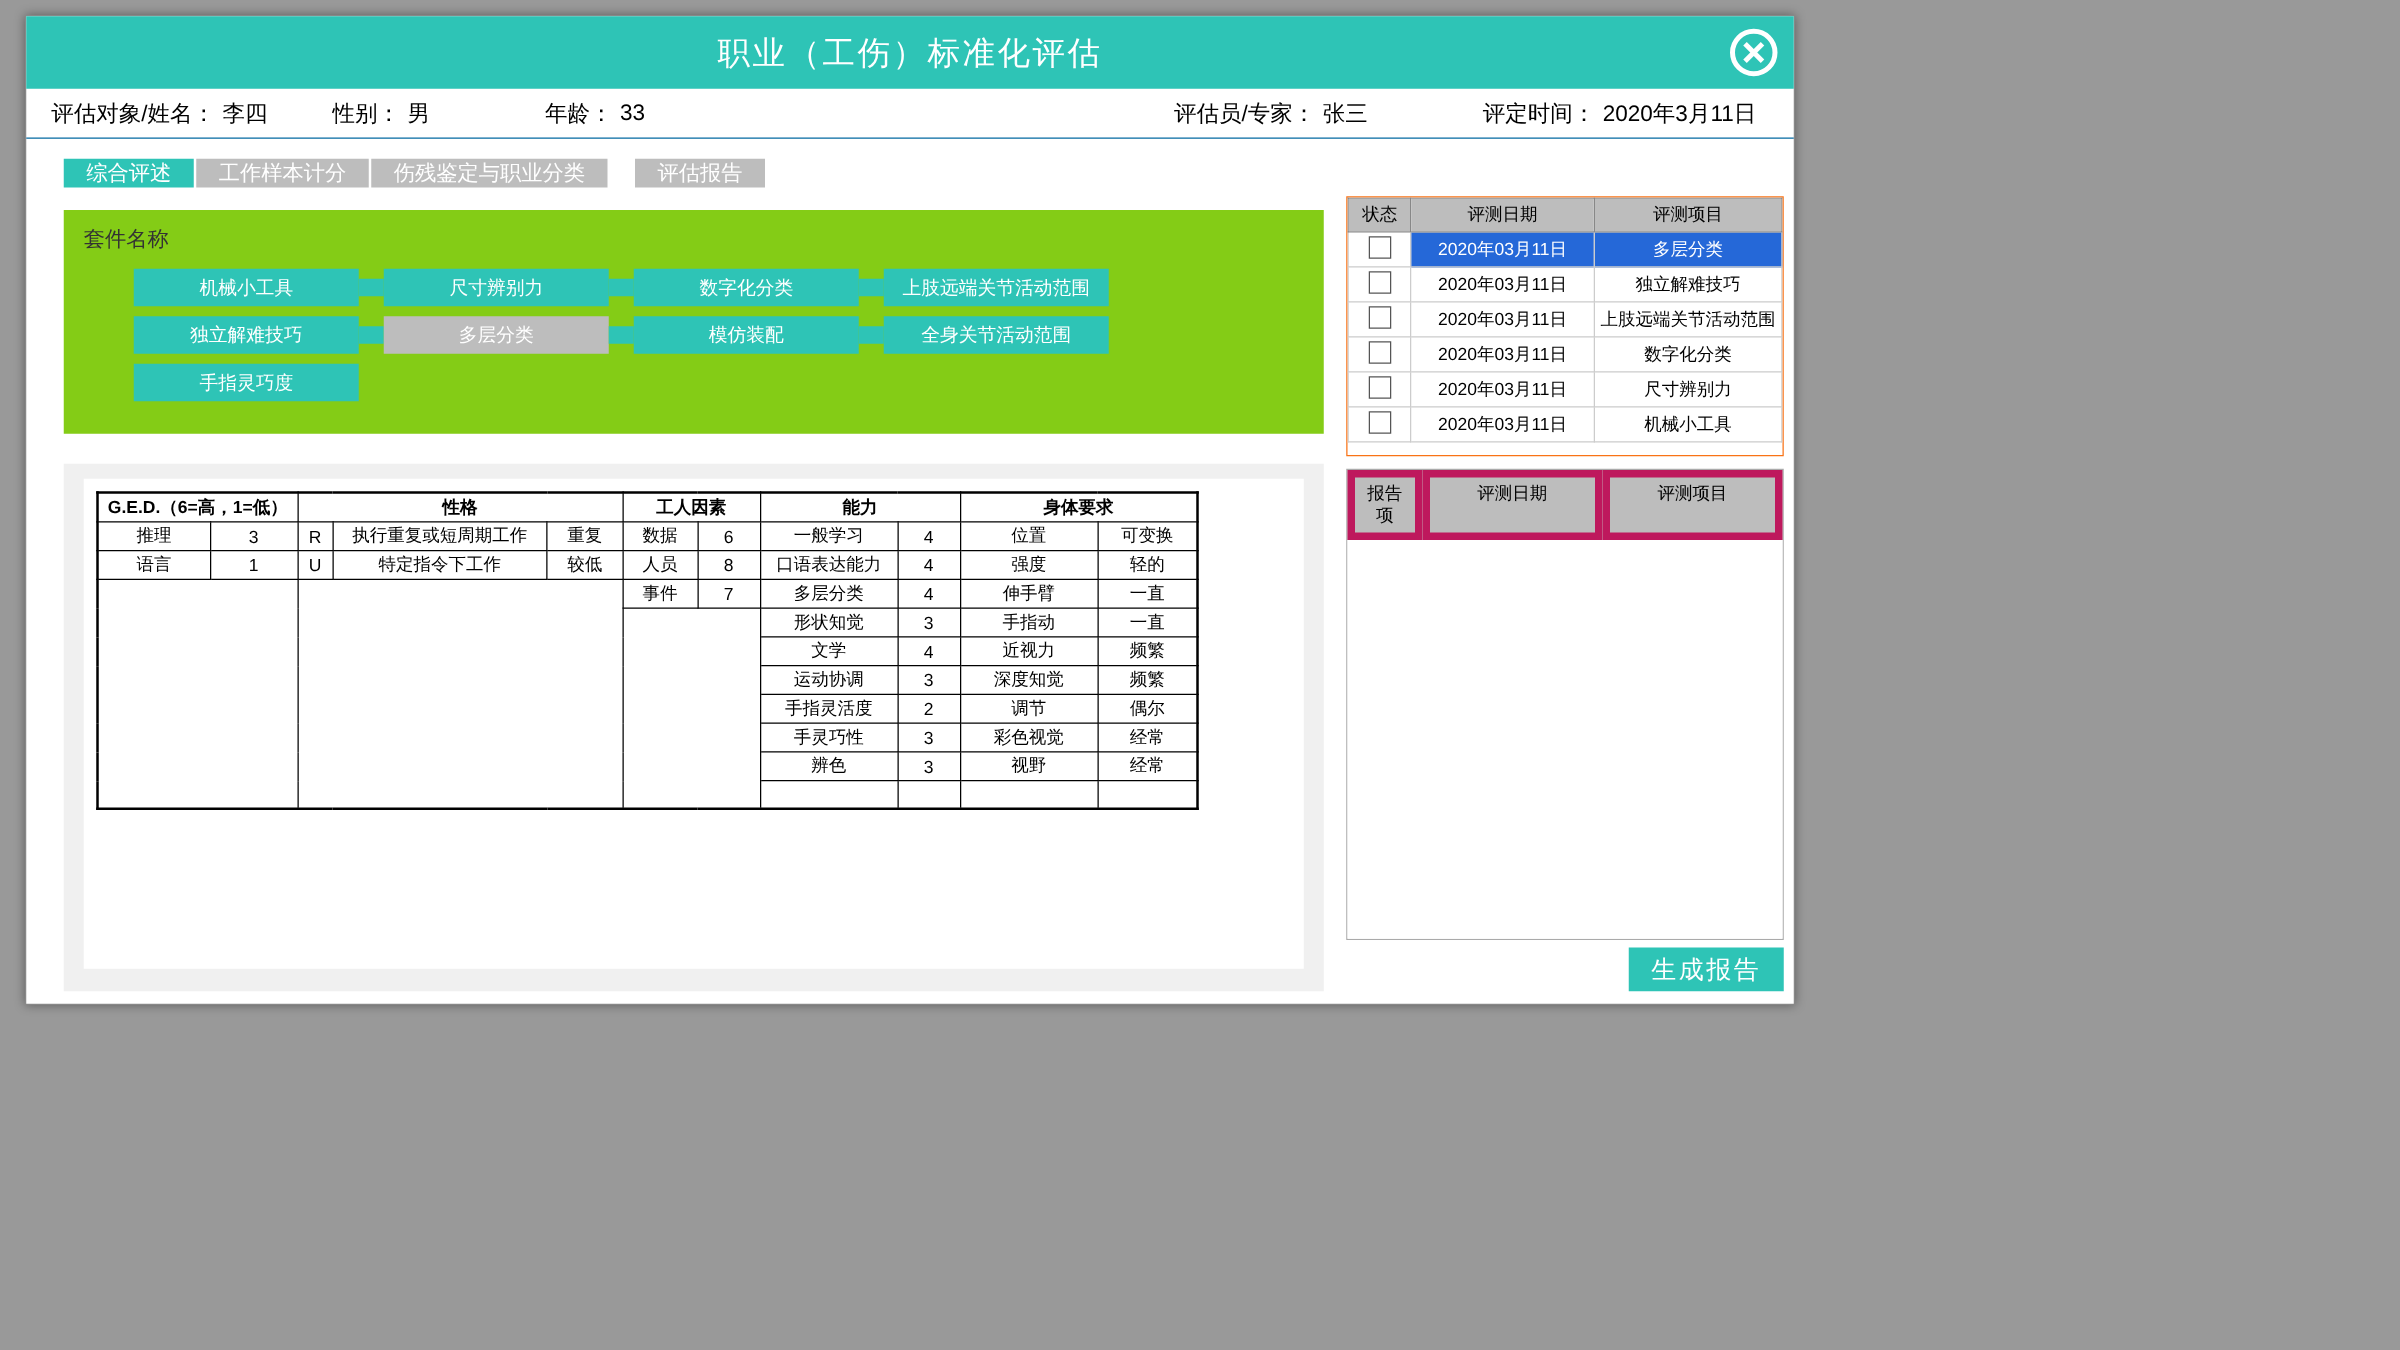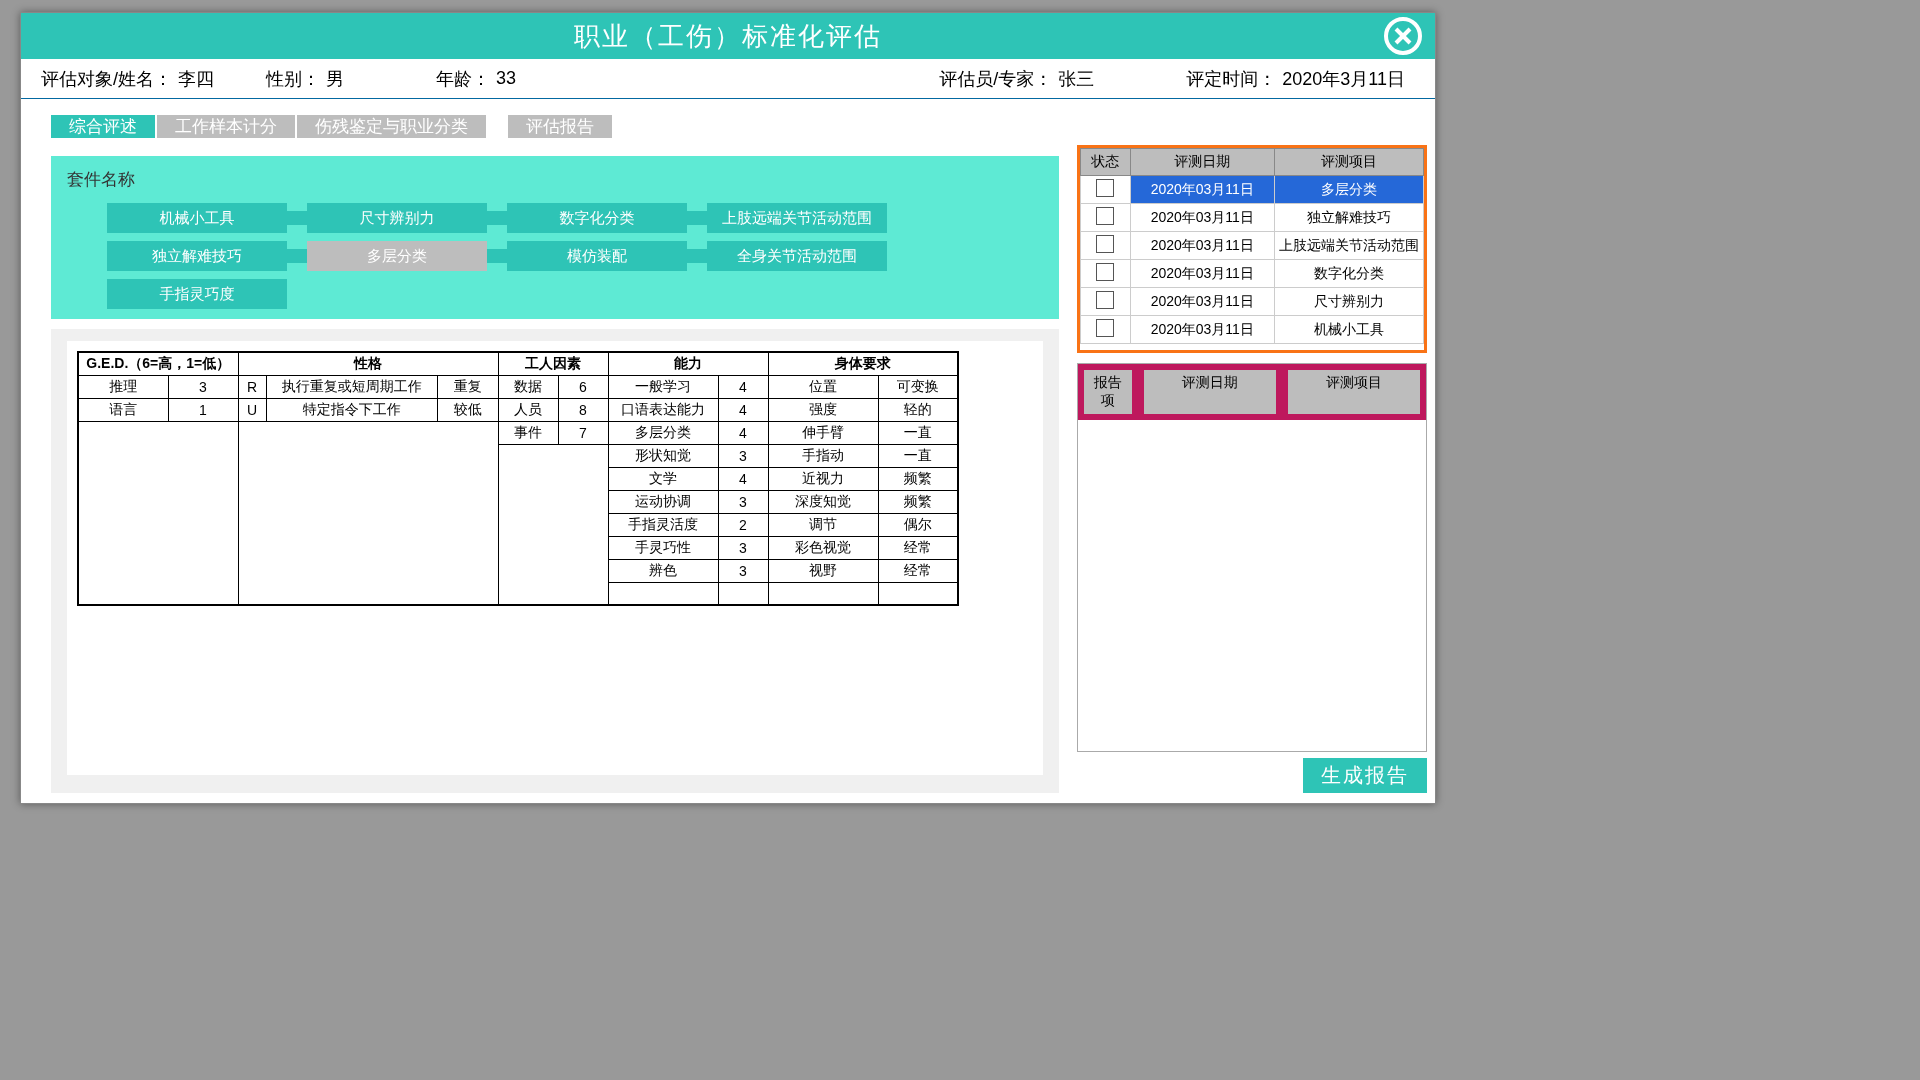--- a/index.html
+++ b/index.html
@@ -18,21 +18,21 @@
     height: 792px;
     background: #fff;
     border: 1px solid #888;
     box-shadow: 0 0 8px rgba(0,0,0,0.4);
     display: flex;
     flex-direction: column;
   }
   .titlebar {
     background: #2ec4b6;
     color: #fff;
-    height: 46px;
+    height: 58px;
     display: flex;
     align-items: center;
     justify-content: center;
     position: relative;
     font-size: 26px;
     letter-spacing: 2px;
   }
   .titlebar .close {
     position: absolute;
     right: 12px;
@@ -76,23 +76,23 @@
   .tab {
     padding: 0 18px;
     font-size: 17px;
     background: #bdbdbd;
     color: #fff;
     cursor: pointer;
     margin-right: 2px;
   }
   .tab.active { background: #2ec4b6; }
   .section {
-    background: #5eead4;
-    padding: 12px 16px 2px 16px;
-    margin-bottom: 10px;
+    background: #84cc16;
+    padding: 12px 16px 18px 16px;
+    margin-bottom: 24px;
   }
   .section-title {
     font-size: 17px;
     margin-bottom: 12px;
     color: #333;
   }
   .kits {
     display: flex;
     flex-wrap: wrap;
     gap: 0;
@@ -144,21 +144,21 @@
   }
   table.ab th { font-weight: bold; }
   .right {
     width: 358px;
     display: flex;
     flex-direction: column;
     padding-top: 46px;
     padding-right: 8px;
   }
   .grid-wrap {
-    border: 3px solid #f97316;
+    border: 1px solid #f97316;
     height: 208px;
     display: flex;
     flex-direction: column;
     position: relative;
   }
   .grid-scroll {
     overflow-y: scroll;
     overflow-x: scroll;
     flex: 1;
   }

